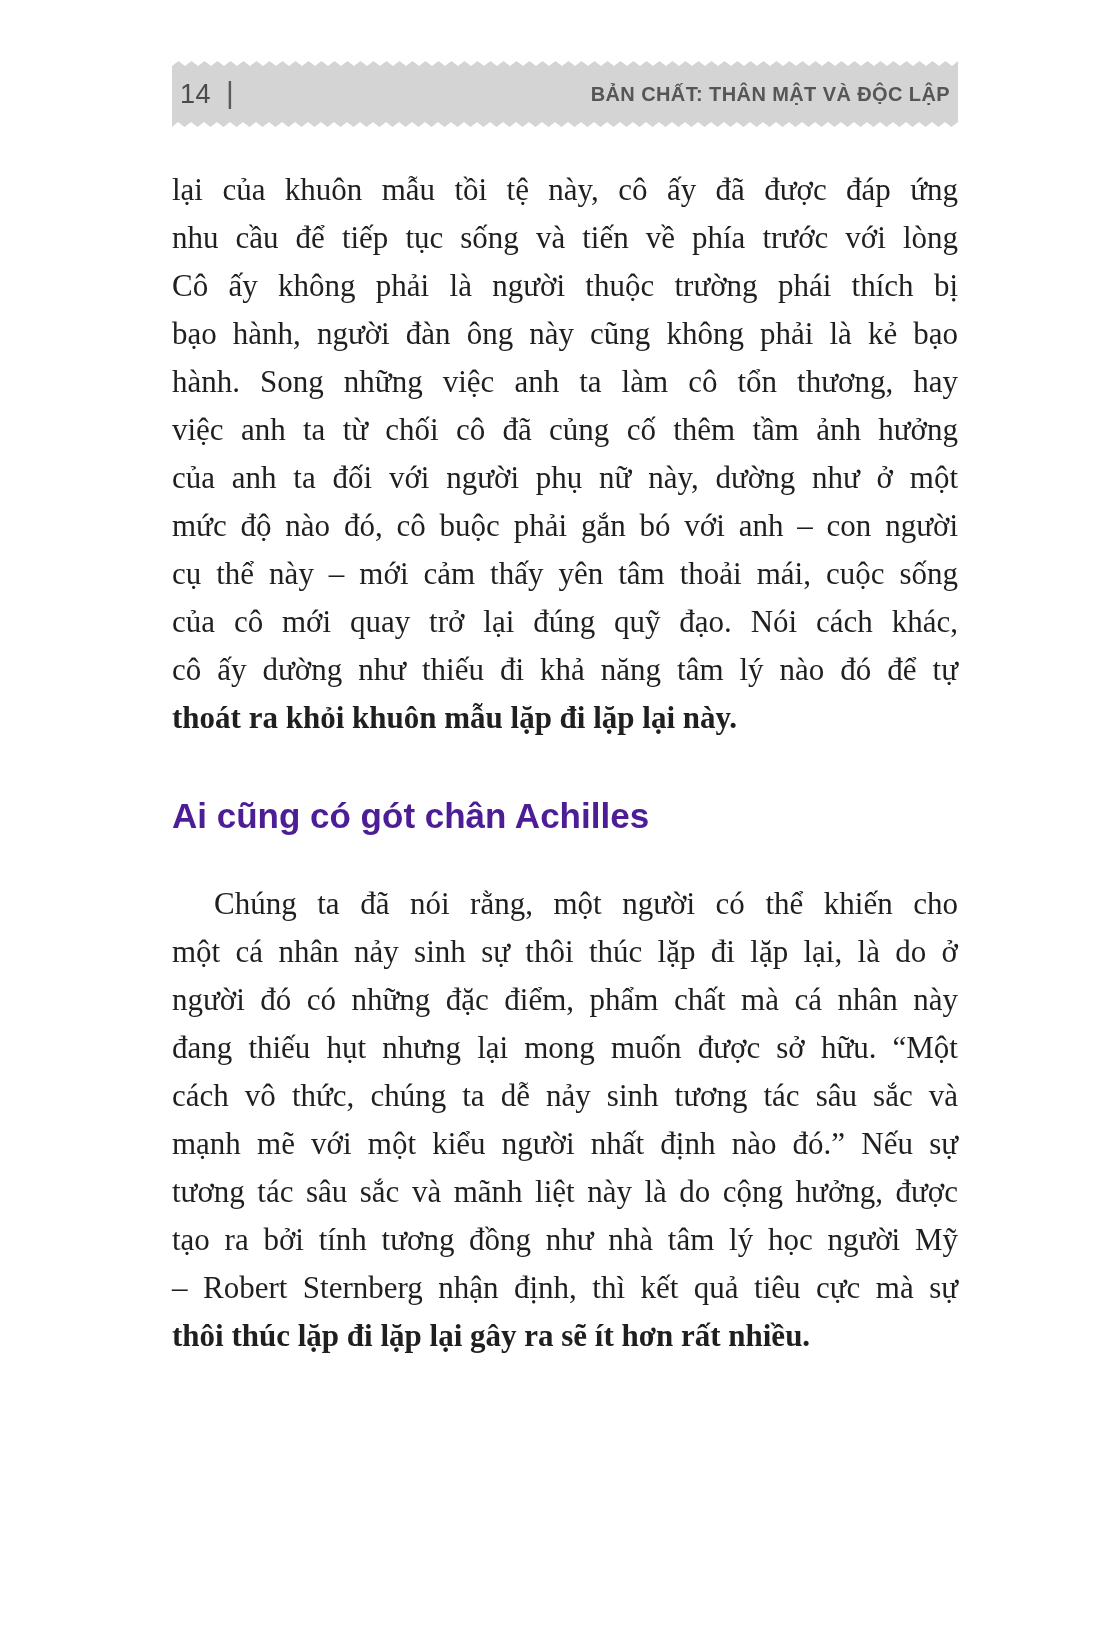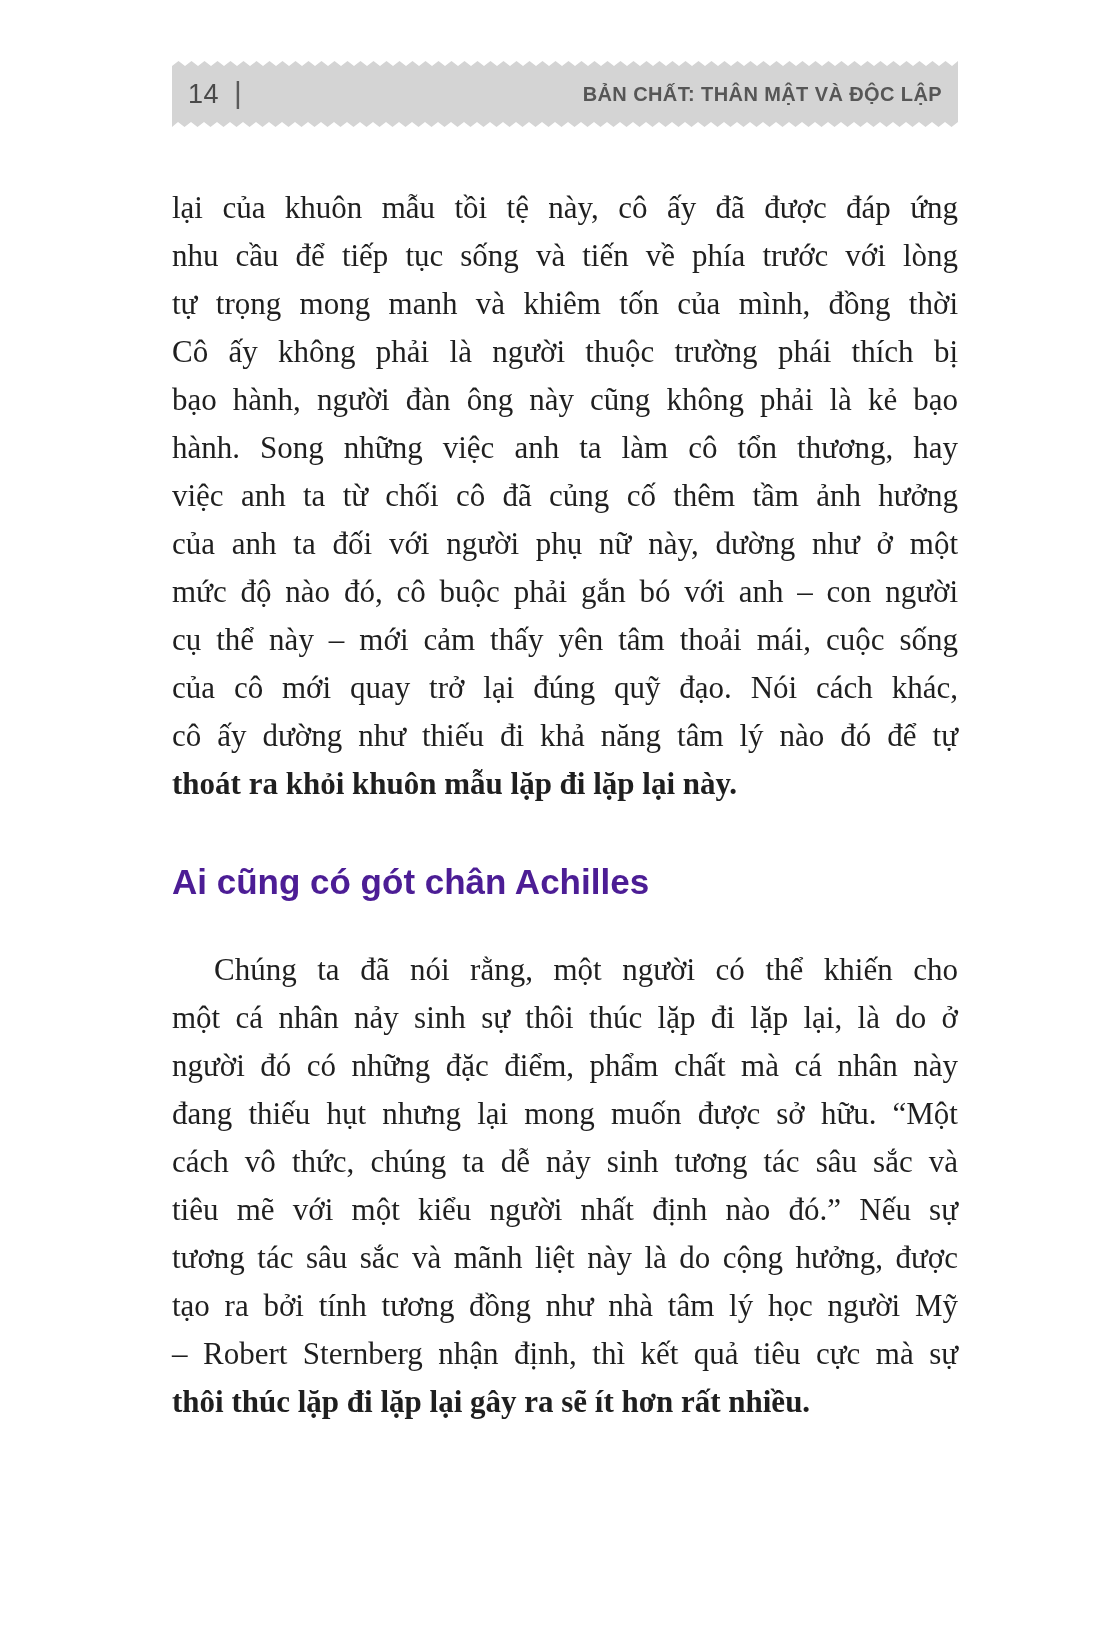--- a/index.html
+++ b/index.html
@@ -19,21 +19,21 @@
   .running-header {
     position: absolute;
     left: 172px;
     top: 61px;
     width: 786px;
     height: 66px;
     background: #d4d4d4;
     display: flex;
     align-items: center;
     justify-content: space-between;
-    padding: 0 16px;
+    padding: 0 8px;
     font-family: "Liberation Sans", sans-serif;
   }
   .header-left {
     display: flex;
     align-items: center;
     gap: 15px;
     color: #4a4a4a;
   }
   .page-number {
     font-size: 27px;
@@ -50,21 +50,21 @@
     font-size: 20px;
     font-weight: bold;
     letter-spacing: 0.4px;
     color: #565656;
   }
 
   
   .text-column {
     position: absolute;
     left: 172px;
-    top: 184px;
+    top: 166px;
     width: 786px;
     color: #1f1f1f;
   }
   .para { width: 100%; }
   .line {
     height: 48px;
     line-height: 48px;
     font-size: 31px;
     text-align: justify;
     text-align-last: justify;
@@ -92,42 +92,41 @@
       <span class="pipe">|</span>
     </div>
     <span class="running-title">BẢN CHẤT: THÂN MẬT VÀ ĐỘC LẬP</span>
   </header>
 
   <main class="text-column">
 
     <div class="para">
         <div class="line">lại của khuôn mẫu tồi tệ này, cô ấy đã được đáp ứng</div>
         <div class="line">nhu cầu để tiếp tục sống và tiến về phía trước với lòng</div>
-        <div class="line">tự trọng mong manh và khiêm tốn của mình, đồng thời</div>
         <div class="line">Cô ấy không phải là người thuộc trường phái thích bị</div>
         <div class="line">bạo hành, người đàn ông này cũng không phải là kẻ bạo</div>
         <div class="line">hành. Song những việc anh ta làm cô tổn thương, hay</div>
         <div class="line">việc anh ta từ chối cô đã củng cố thêm tầm ảnh hưởng</div>
         <div class="line">của anh ta đối với người phụ nữ này, dường như ở một</div>
         <div class="line">mức độ nào đó, cô buộc phải gắn bó với anh – con người</div>
         <div class="line">cụ thể này – mới cảm thấy yên tâm thoải mái, cuộc sống</div>
         <div class="line">của cô mới quay trở lại đúng quỹ đạo. Nói cách khác,</div>
         <div class="line">cô ấy dường như thiếu đi khả năng tâm lý nào đó để tự</div>
         <div class="line last">thoát ra khỏi khuôn mẫu lặp đi lặp lại này.</div>
       </div>
 
     <h2 class="section-heading">Ai cũng có gót chân Achilles</h2>
 
     <div class="para indent-first">
         <div class="line">Chúng ta đã nói rằng, một người có thể khiến cho</div>
         <div class="line">một cá nhân nảy sinh sự thôi thúc lặp đi lặp lại, là do ở</div>
         <div class="line">người đó có những đặc điểm, phẩm chất mà cá nhân này</div>
         <div class="line">đang thiếu hụt nhưng lại mong muốn được sở hữu. “Một</div>
         <div class="line">cách vô thức, chúng ta dễ nảy sinh tương tác sâu sắc và</div>
-        <div class="line">tiêu mẽ với một kiểu người nhất định nào đó.” Nếu sự</div>
+        <div class="line">mạnh mẽ với một kiểu người nhất định nào đó.” Nếu sự</div>
         <div class="line">tương tác sâu sắc và mãnh liệt này là do cộng hưởng, được</div>
         <div class="line">tạo ra bởi tính tương đồng như nhà tâm lý học người Mỹ</div>
         <div class="line">– Robert Sternberg nhận định, thì kết quả tiêu cực mà sự</div>
         <div class="line last">thôi thúc lặp đi lặp lại gây ra sẽ ít hơn rất nhiều.</div>
       </div>
 
   </main>
 
 </div>
 

